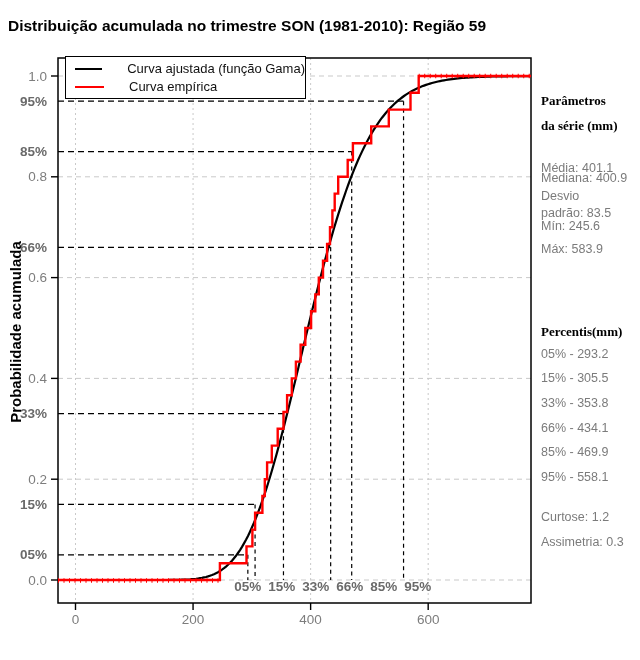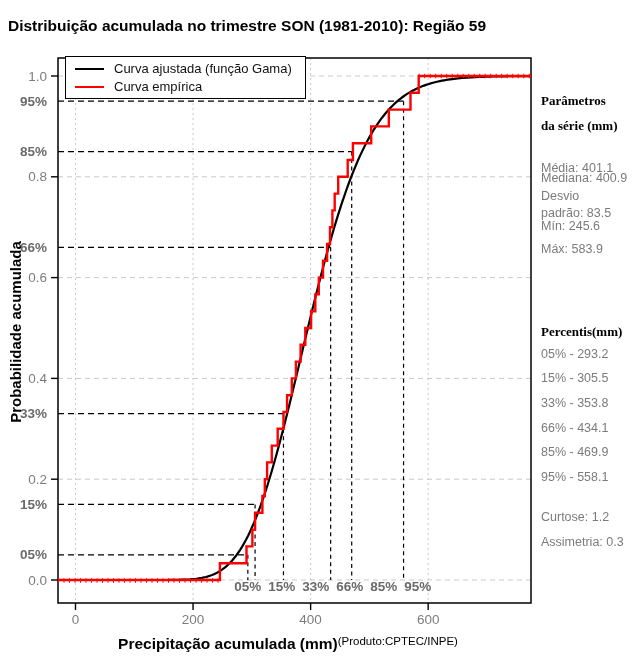--- a/index.html
+++ b/index.html
@@ -13,21 +13,21 @@
         font-size:15px;font-weight:bold;color:#000;white-space:nowrap;}
   .xlabel-row{position:absolute;left:0;top:635px;width:576px;display:flex;
         justify-content:center;align-items:flex-start;}
   .xlabel{font-size:15.5px;font-weight:bold;color:#000;white-space:nowrap;}
   .xnote{font-size:11.5px;color:#000;white-space:nowrap;margin-top:0px;}
   .legend{position:absolute;left:65px;top:56px;width:241px;height:43px;background:#fff;
         border:1.3px solid #000;display:flex;flex-direction:column;justify-content:center;
         gap:3px;padding-left:9px;box-sizing:border-box;}
   .legend-row{display:flex;align-items:center;gap:10px;}
   .swatch{display:inline-block;width:29px;height:0;border-top:2.4px solid #000;}
-  .legend-label{font-size:13px;color:#111;white-space:nowrap;}
+  .legend-label{font-size:13px;color:#111;white-space:nowrap;margin-left:15px;}
   .pline{position:absolute;left:541px;font-size:12.5px;color:#7b7b7b;white-space:nowrap;}
   .phead{position:absolute;left:541px;font-size:13px;font-weight:bold;color:#000;white-space:nowrap;font-family:Liberation Serif, serif;}
 </style>
 </head>
 <body>
 
 <div class="page">
 
   <svg width="640" height="660" viewBox="0 0 640 660">
       <line x1="75.5" x2="75.5" y1="58" y2="603" stroke="#c9c9c9" stroke-width="1" stroke-dasharray="2 3"></line>
@@ -117,18 +117,14 @@
   <div class="phead" style="top:324px">Percentis(mm)</div>
   <div class="pline" style="top:347px">05% - 293.2</div>
   <div class="pline" style="top:371px">15% - 305.5</div>
   <div class="pline" style="top:396px">33% - 353.8</div>
   <div class="pline" style="top:421px">66% - 434.1</div>
   <div class="pline" style="top:445px">85% - 469.9</div>
   <div class="pline" style="top:470px">95% - 558.1</div>
   <div class="pline" style="top:510px">Curtose: 1.2</div>
   <div class="pline" style="top:535px">Assimetria: 0.3</div>
 
-  <div class="xlabel-row">
-    <span class="xlabel">Precipitação acumulada (mm)</span>
-    <span class="xnote">(Produto:CPTEC/INPE)</span>
-  </div>
 
 </div>
 
 </body></html>

